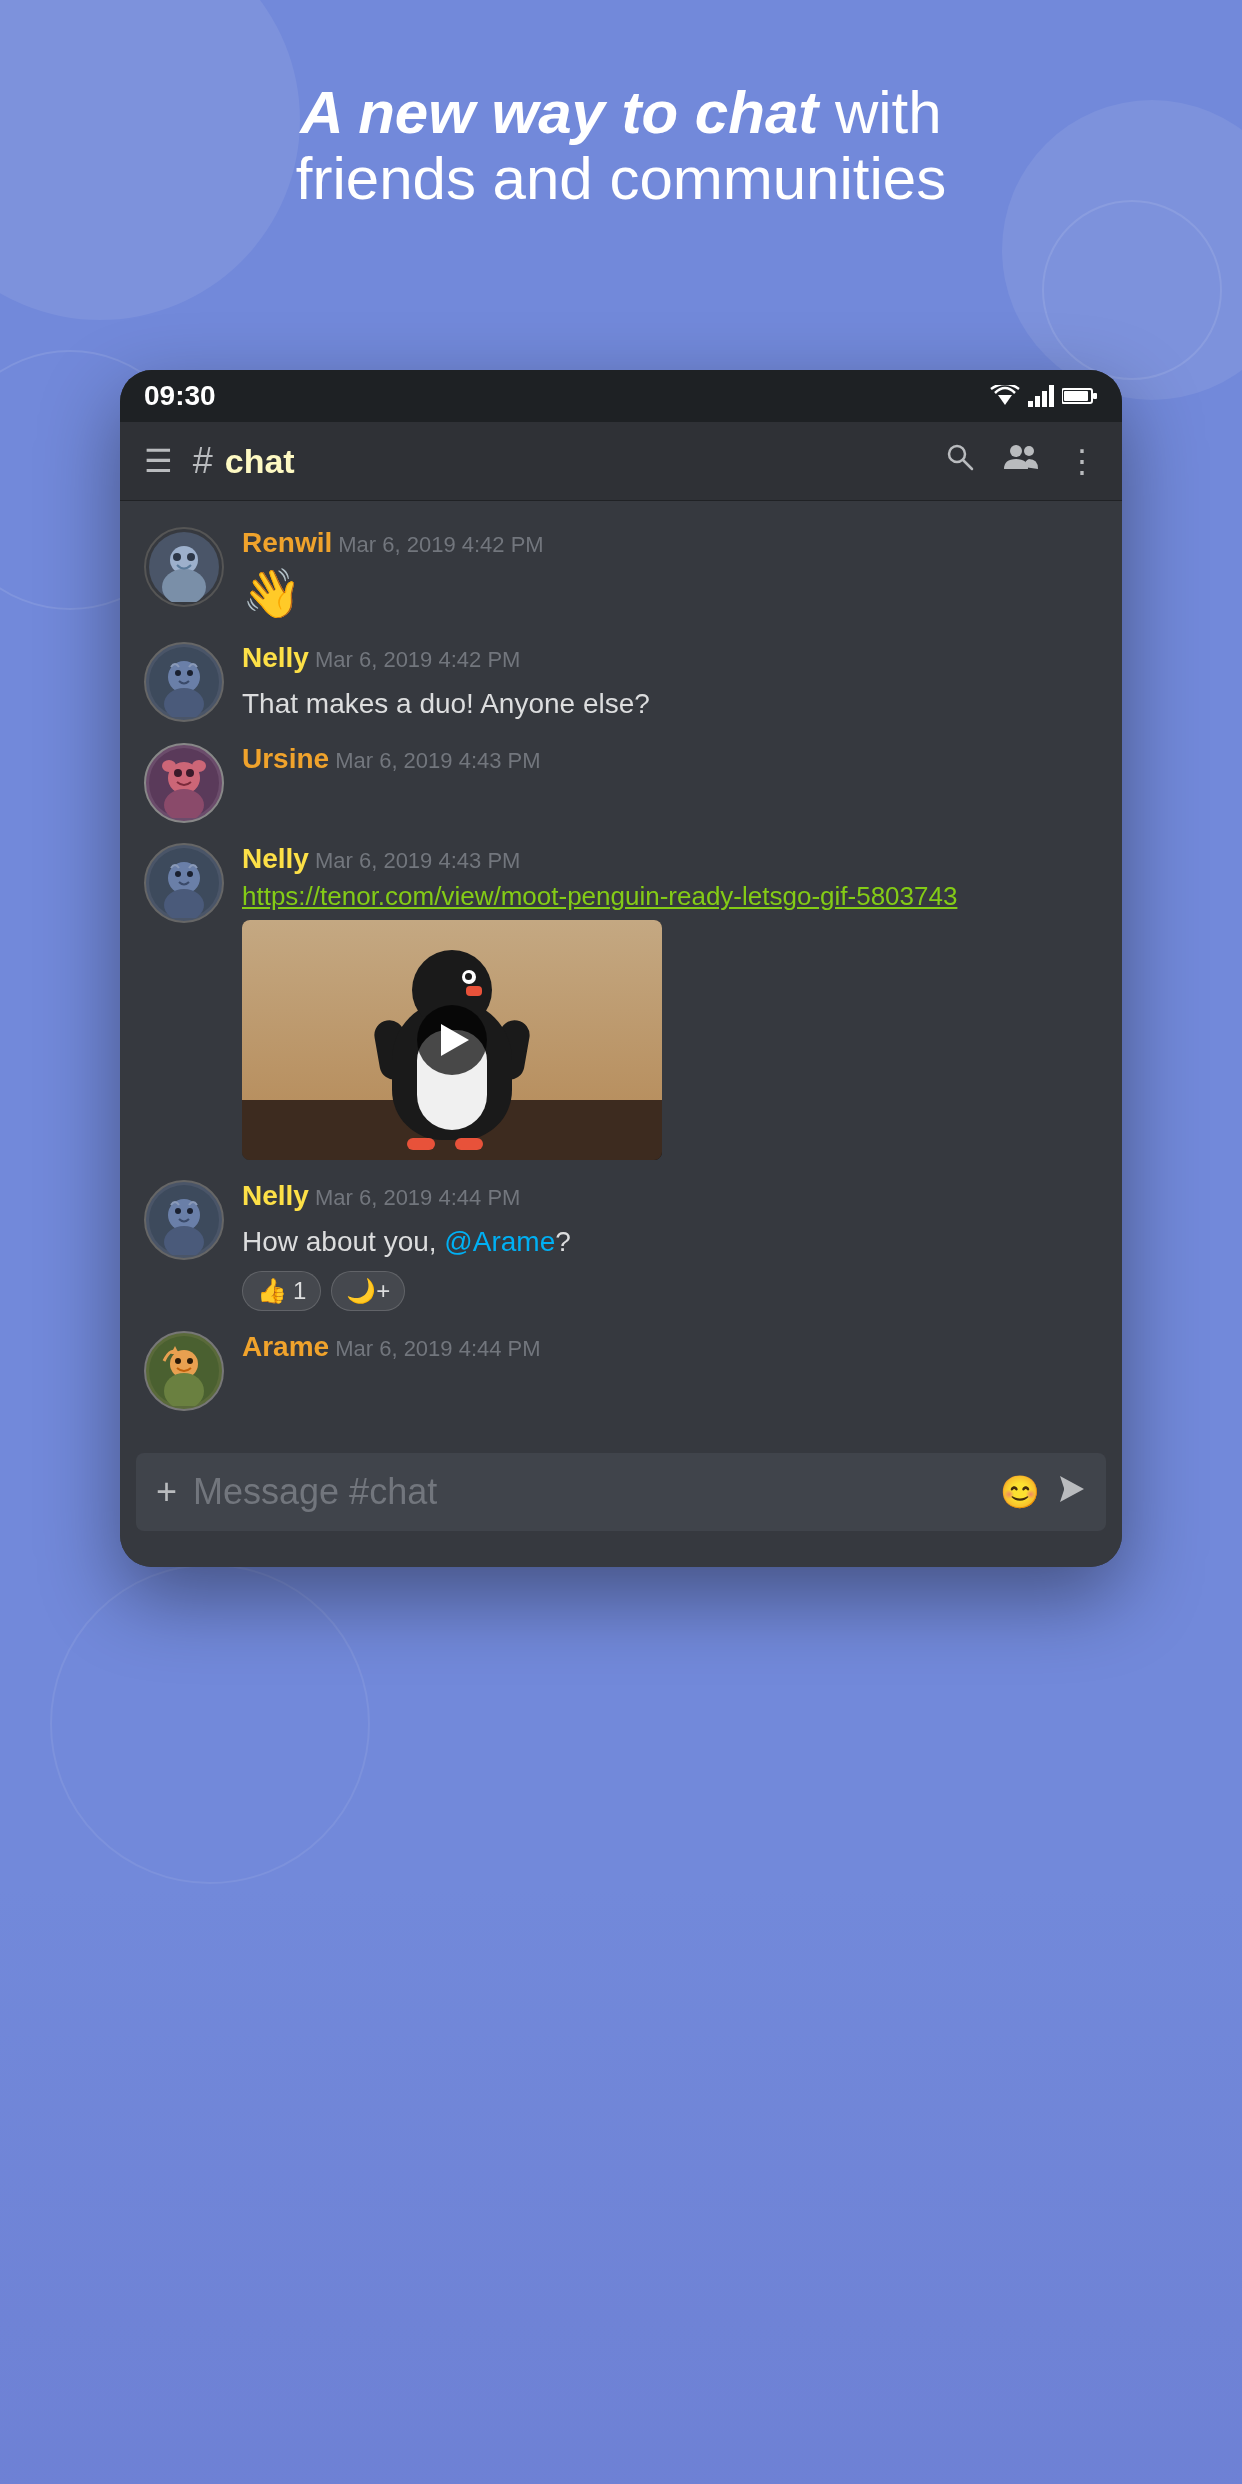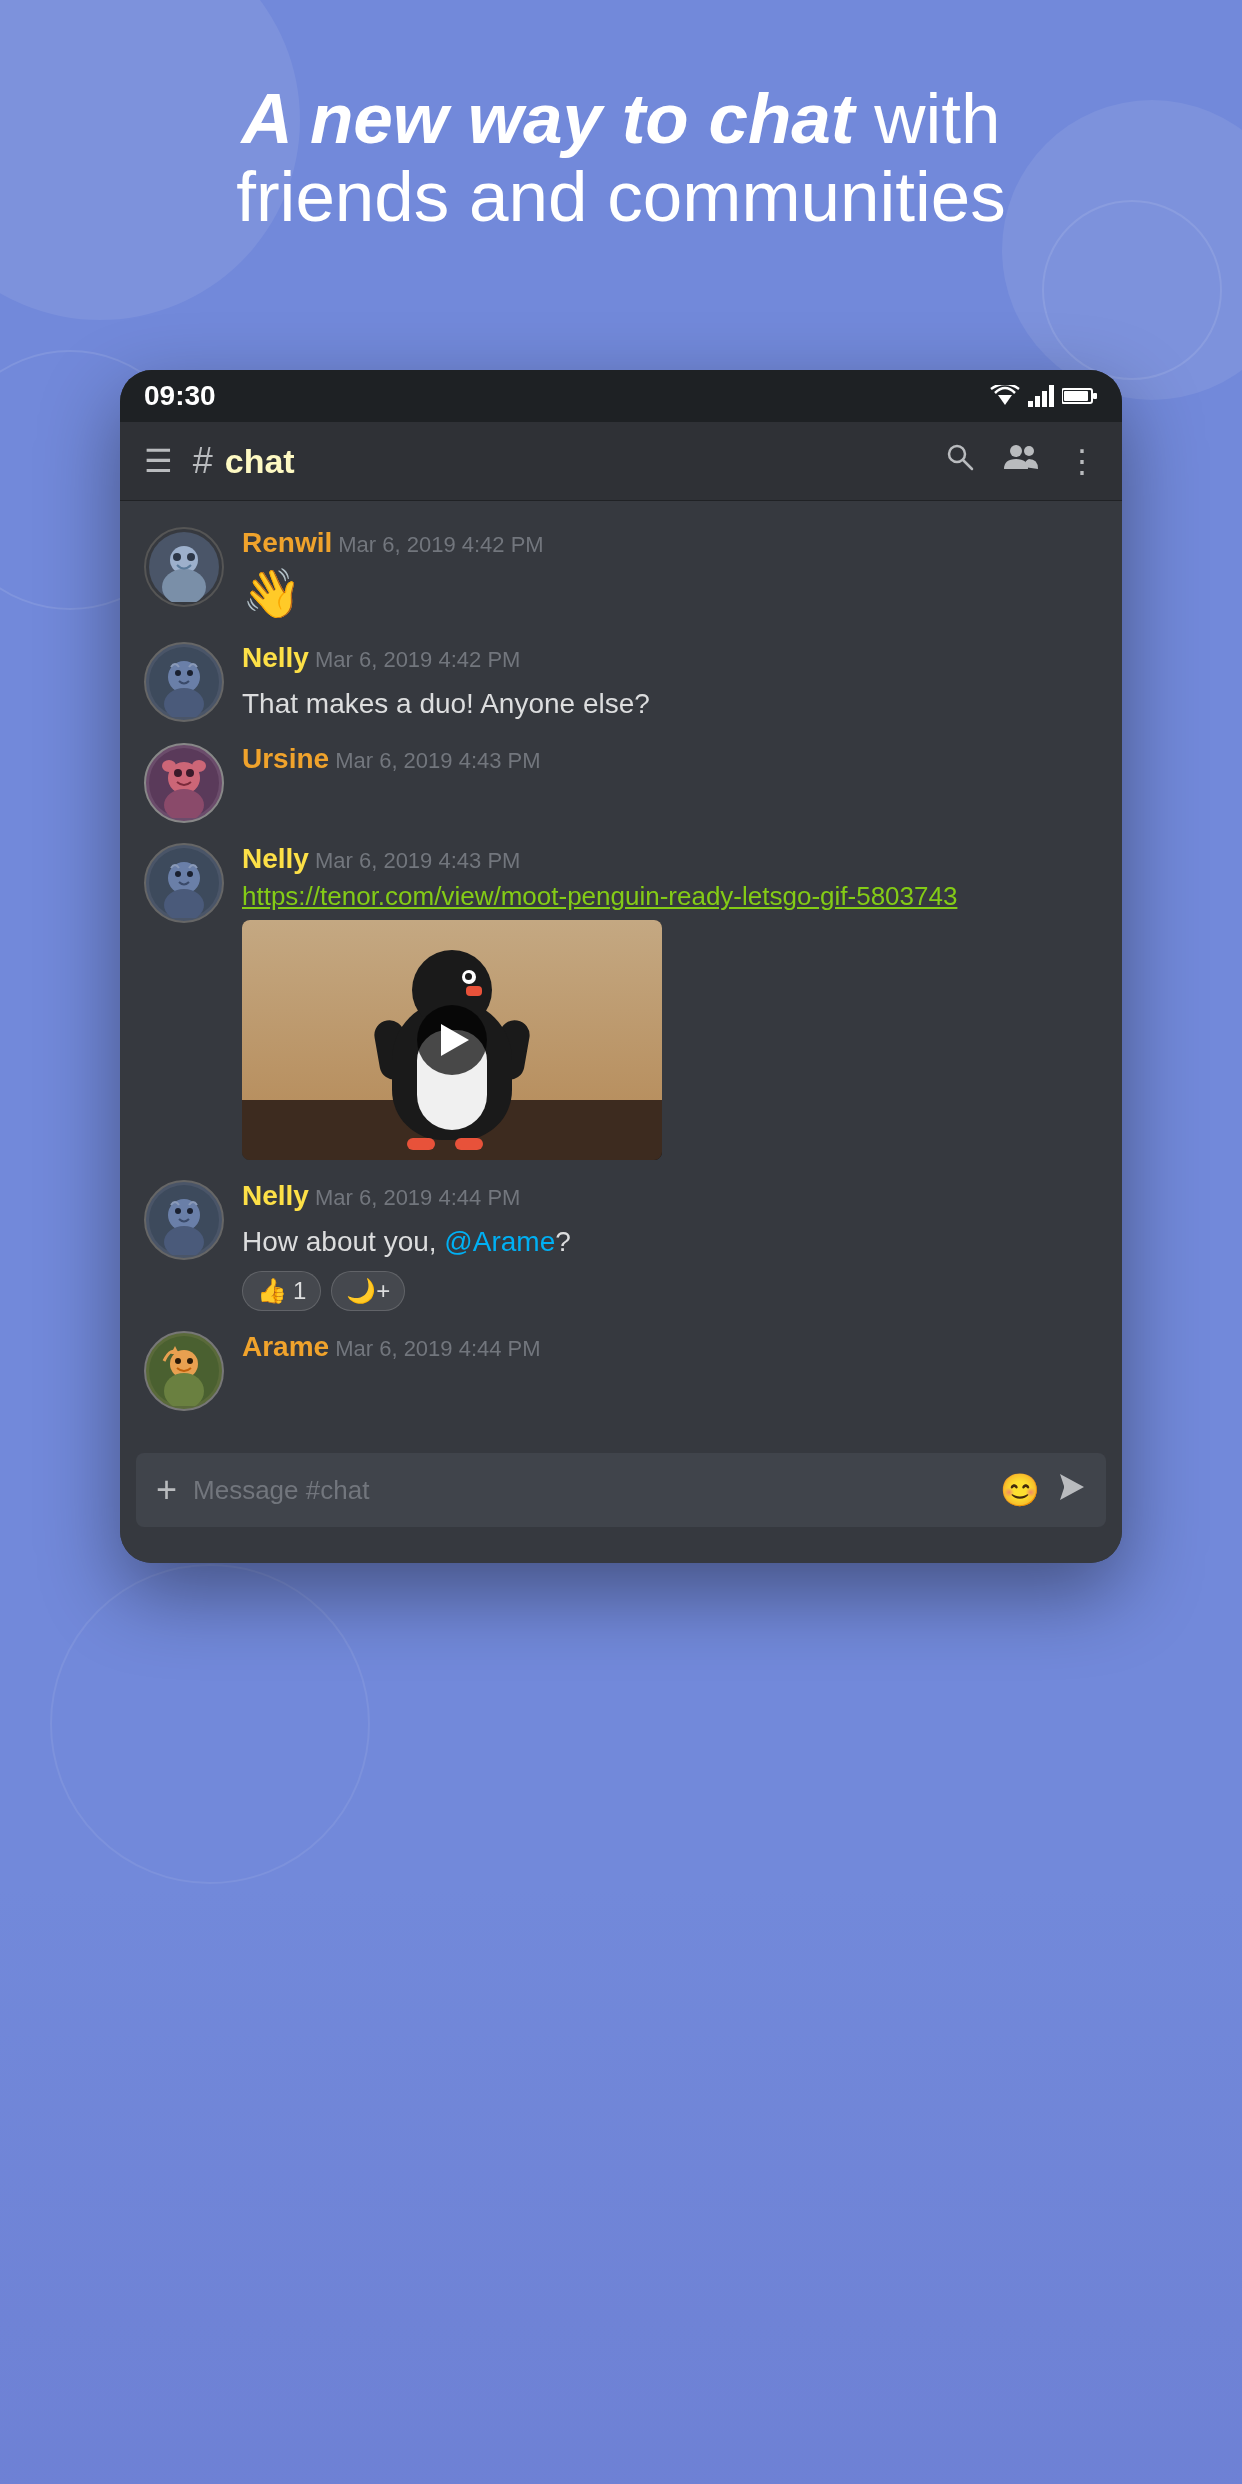--- a/index.html
+++ b/index.html
@@ -23,21 +23,21 @@
     
     .hero-text {
       position: absolute;
       top: 80px;
       left: 60px;
       right: 60px;
       text-align: center;
       color: white;
     }
     .hero-text h1 {
-      font-size: 71px;
+      font-size: 60px;
       font-weight: 900;
       line-height: 1.1;
     }
     .hero-text h1 .highlight {
       font-style: italic;
     }
     .hero-text h1 .normal-weight {
       font-weight: 400;
     }
 
@@ -385,21 +385,21 @@
     .input-plus {
       color: #b9bbbe;
       font-size: 36px;
       font-weight: 300;
       cursor: pointer;
       line-height: 1;
     }
     .input-field {
       flex: 1;
       color: #72767d;
-      font-size: 26px;
+      font-size: 36px;
     }
     .input-emoji {
       font-size: 32px;
       cursor: pointer;
     }
     .input-send {
       color: #b9bbbe;
       font-size: 28px;
       cursor: pointer;
     }

